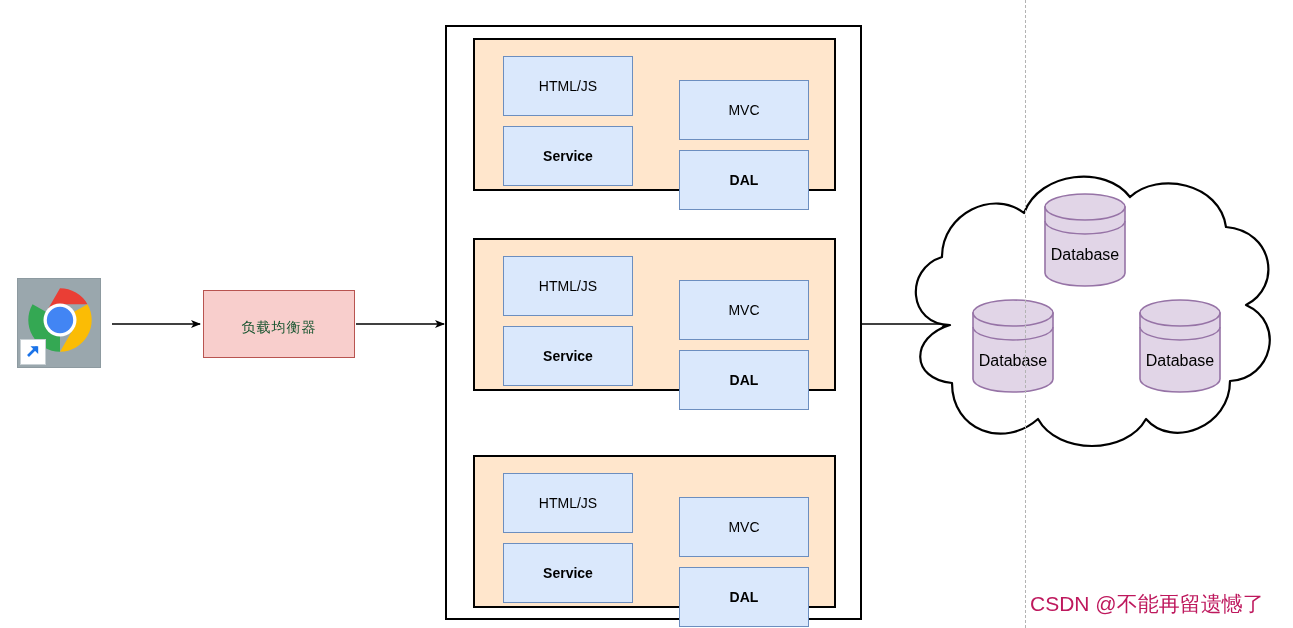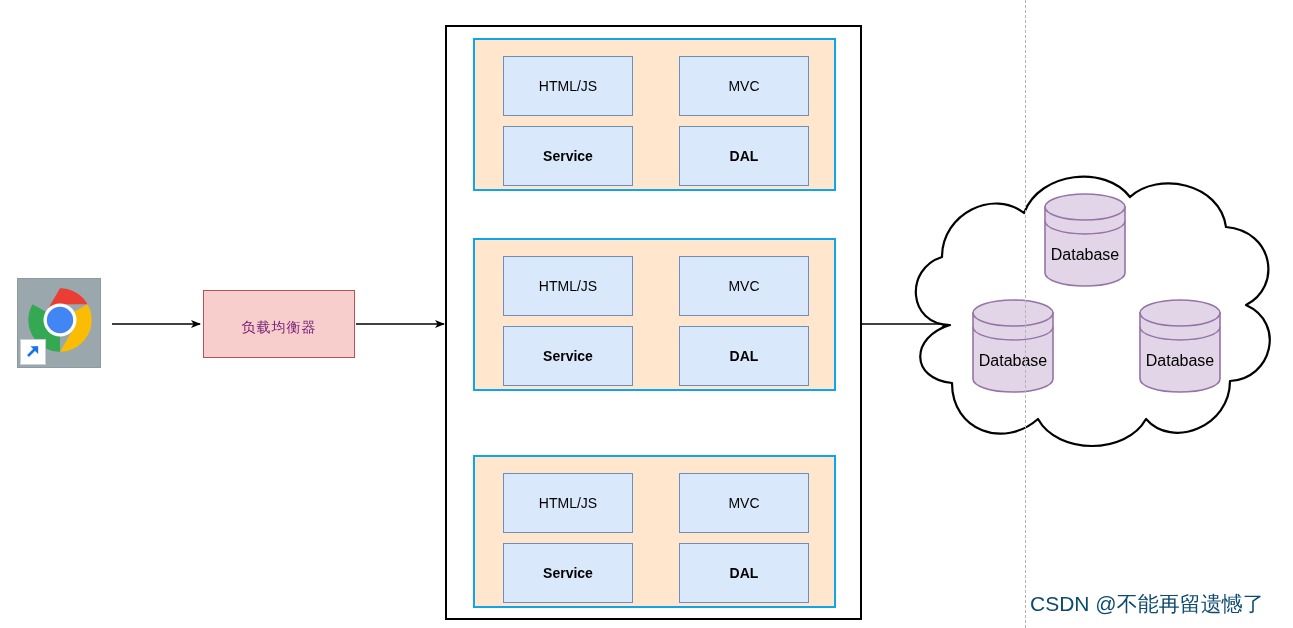--- a/index.html
+++ b/index.html
@@ -50,61 +50,61 @@
     width: 152px; height: 68px;
     background: #f8cecc;
     border: 1px solid #b85450;
     box-sizing: border-box;
     display: flex;
     align-items: center;
     justify-content: center;
   }
   #load-balancer .lbl {
     font-size: 14px;
-    color: #701a75;
+    color: #14532d;
     letter-spacing: 1px;
     margin-top: 8px;
   }
 
   
   #server-container {
     left: 445px; top: 25px;
     width: 417px; height: 595px;
     border: 2px solid #000000;
     background: #ffffff;
     box-sizing: border-box;
   }
   .server-group {
     position: absolute;
     left: 26px;
     width: 363px;
     height: 153px;
     background: #ffe6cc;
-    border: 2px solid #0ea5e9;
+    border: 2px solid #000000;
     box-sizing: border-box;
   }
   #server-group-0 { top: 11px; }
   #server-group-1 { top: 211px; }
   #server-group-2 { top: 428px; }
 
   .layer-box {
     position: absolute;
     width: 130px;
     height: 60px;
     background: #dae8fc;
     border: 1px solid #6c8ebf;
     box-sizing: border-box;
     display: flex;
     align-items: center;
     justify-content: center;
     font-size: 14px;
     color: #000000;
   }
   .col-left  { left: 28px; }
-  .col-right { left: 204px; }
+  .col-right { left: 204px; margin-top: 24px; }
   .row-top    { top: 16px; }
   .row-bottom { top: 86px; font-weight: bold; }
 
   
   #cloud-wrap {
     left: 890px; top: 165px;
     width: 400px; height: 290px;
   }
   #cloud-wrap svg { display: block; }
 
@@ -135,21 +135,21 @@
   #page-divider {
     left: 1025px; top: 0;
     width: 0; height: 628px;
     border-left: 1px dashed #b3b3b3;
   }
 
   
   #watermark {
     left: 1030px; top: 590px;
     font-size: 21px;
-    color: #0c4a6e;
+    color: #be185d;
     white-space: nowrap;
     user-select: none;
   }
 </style>
 </head>
 <body>
 
 <div id="canvas">
 
   <div class="abs" id="browser-icon">

